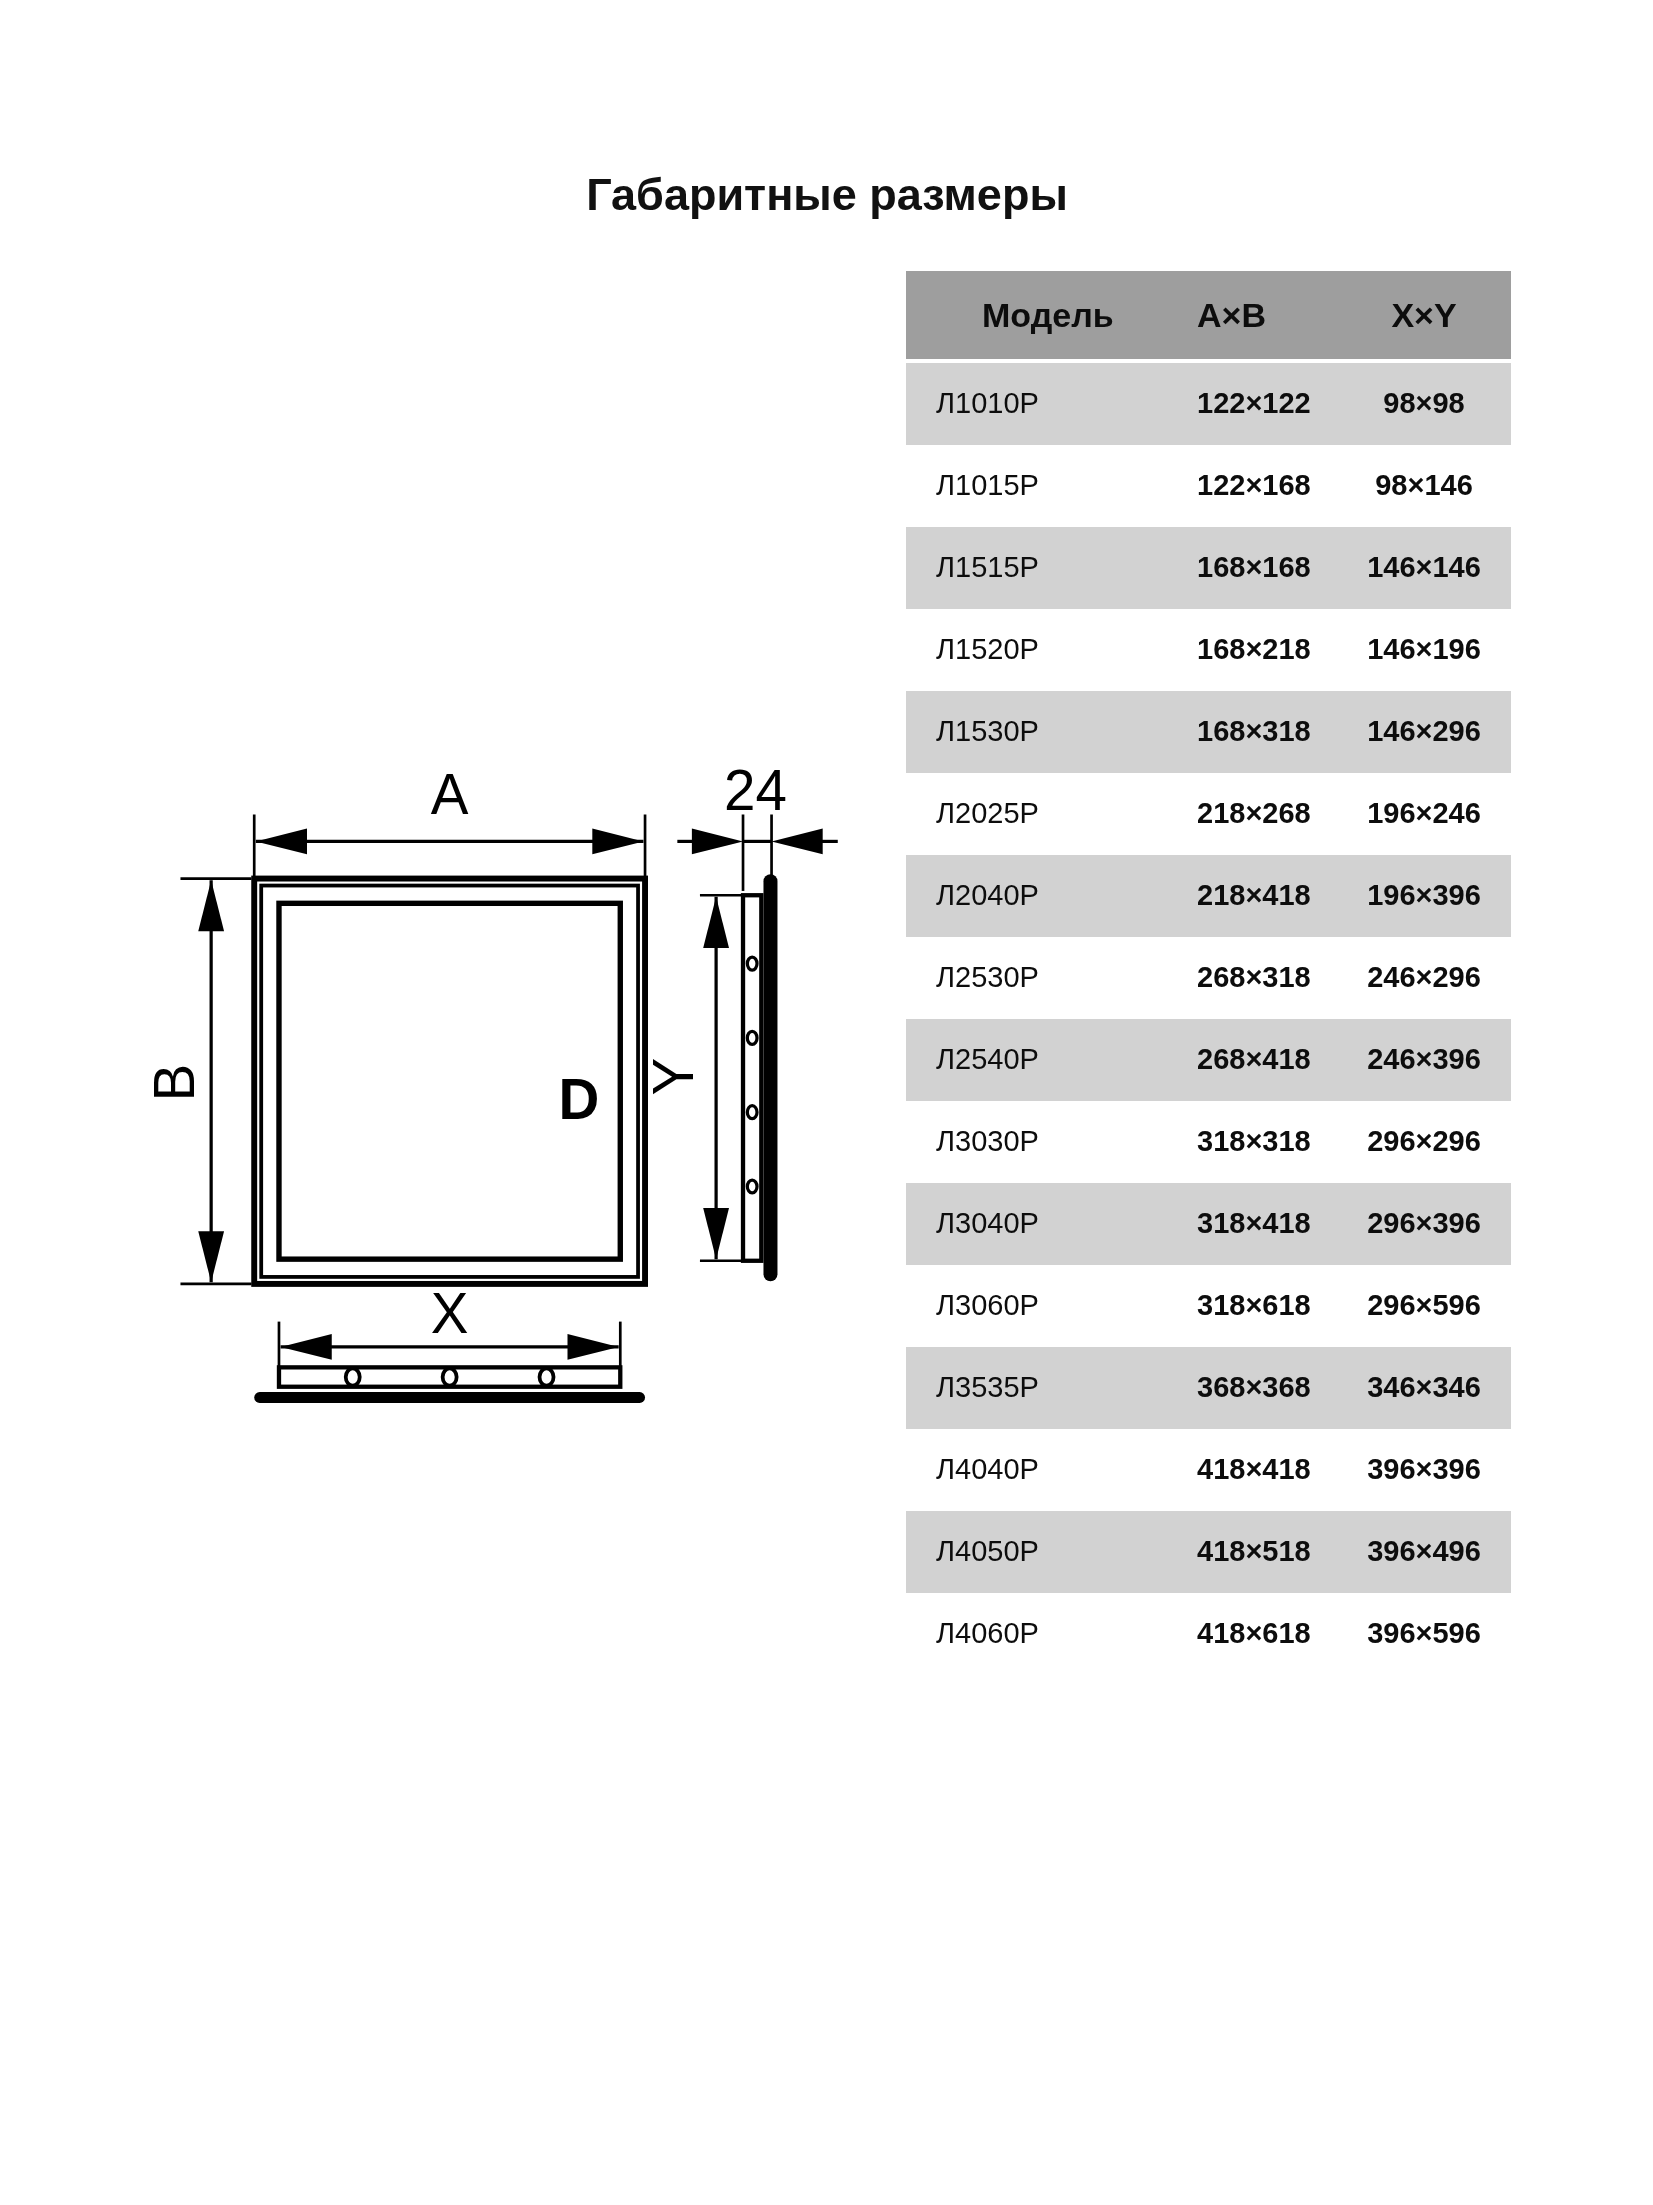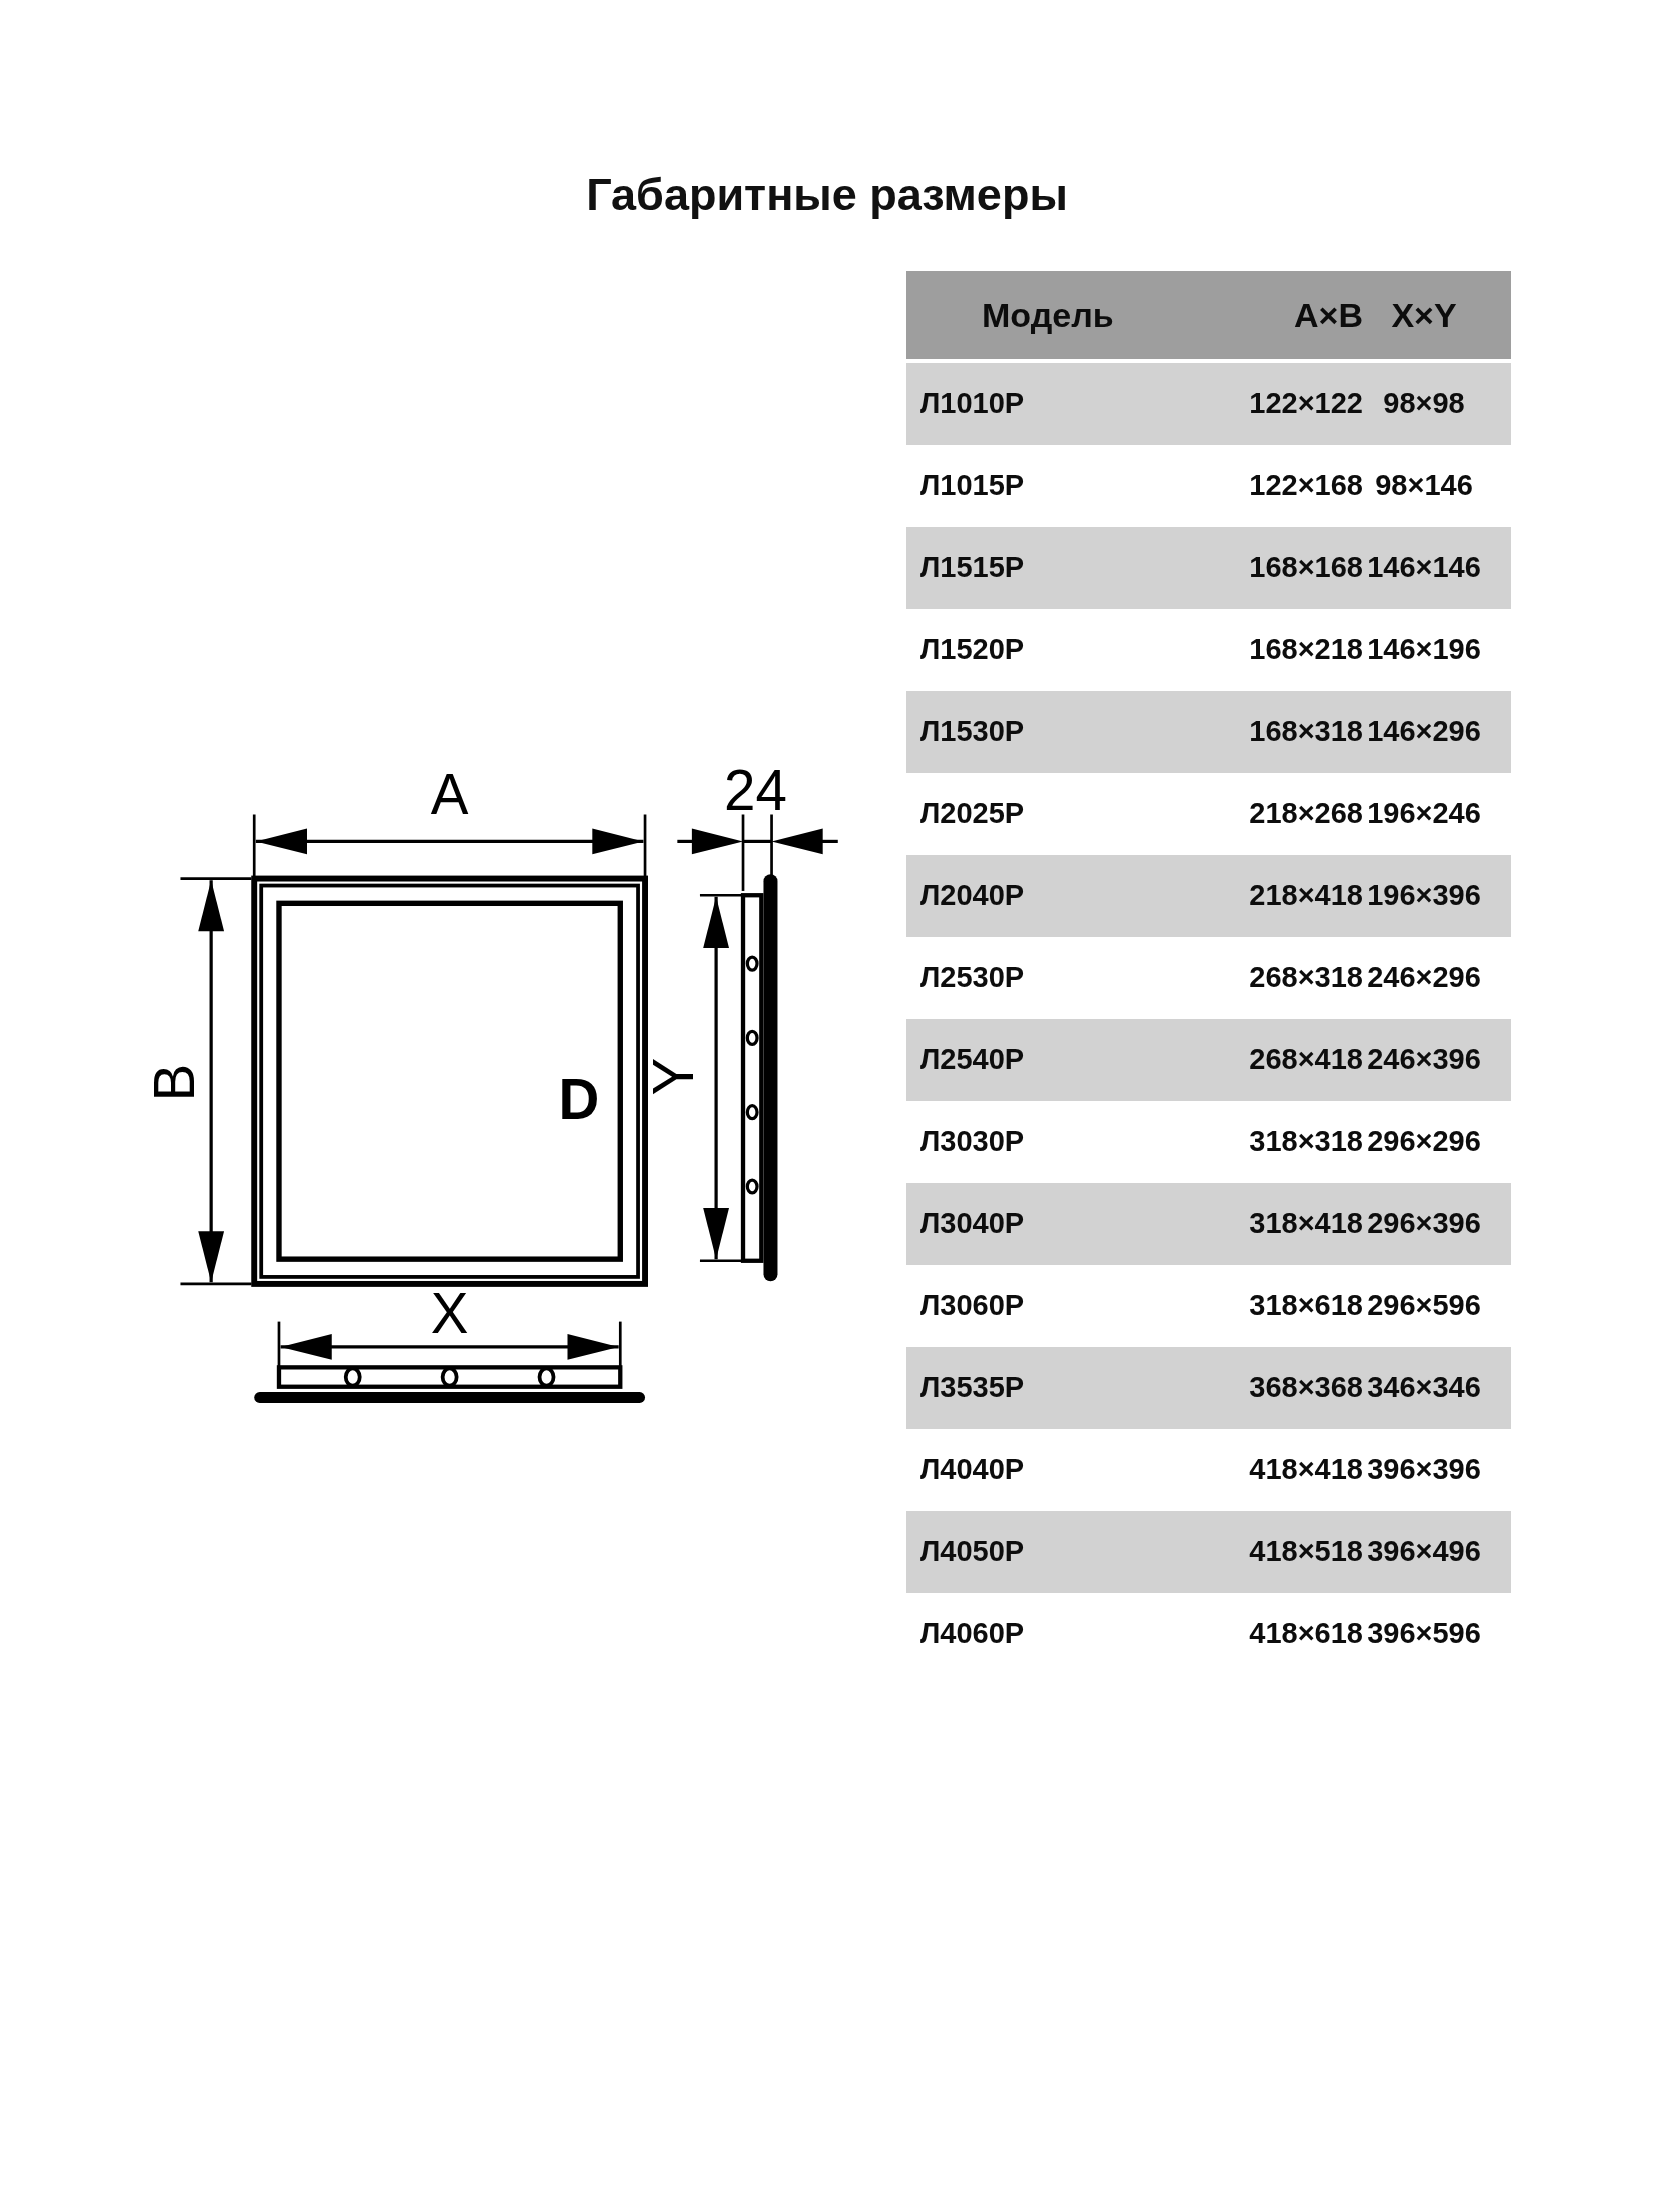--- a/index.html
+++ b/index.html
@@ -27,23 +27,23 @@
   }
   .t-head {
     height:88px; background:var(--header-bg,#9e9e9e);
     display:flex; align-items:center;
     font-weight:bold; font-size:34px;
     margin-bottom:3.8px;
   }
   .t-row { height:82px; display:flex; align-items:center; }
   .t-rows .t-row:nth-child(odd) { background:var(--row-alt-bg,#d2d2d2); }
   .t-rows .t-row:nth-child(even){ background:var(--row-bg,#ffffff); }
-  .c1 { width:291px; padding-left:14px; box-sizing:border-box; font-weight:bold; }
+  .c1 { width:291px; padding-left:30px; box-sizing:border-box; font-weight:normal; }
   .t-head .c1 { padding-left:76px; font-weight:bold; }
-  .c2 { width:166px; text-align:right; font-weight:bold; }
+  .c2 { width:166px; text-align:left; font-weight:bold; }
   .c3 { width:148px; padding-right:26px; box-sizing:border-box; text-align:center; font-weight:bold; }
 </style>
 </head>
 <body>
 
 <div class="title">Габаритные размеры</div>
 
 <svg class="drawing" width="1654" height="2205" viewBox="0 0 3072 4096" aria-hidden="true">
 
   <g>

